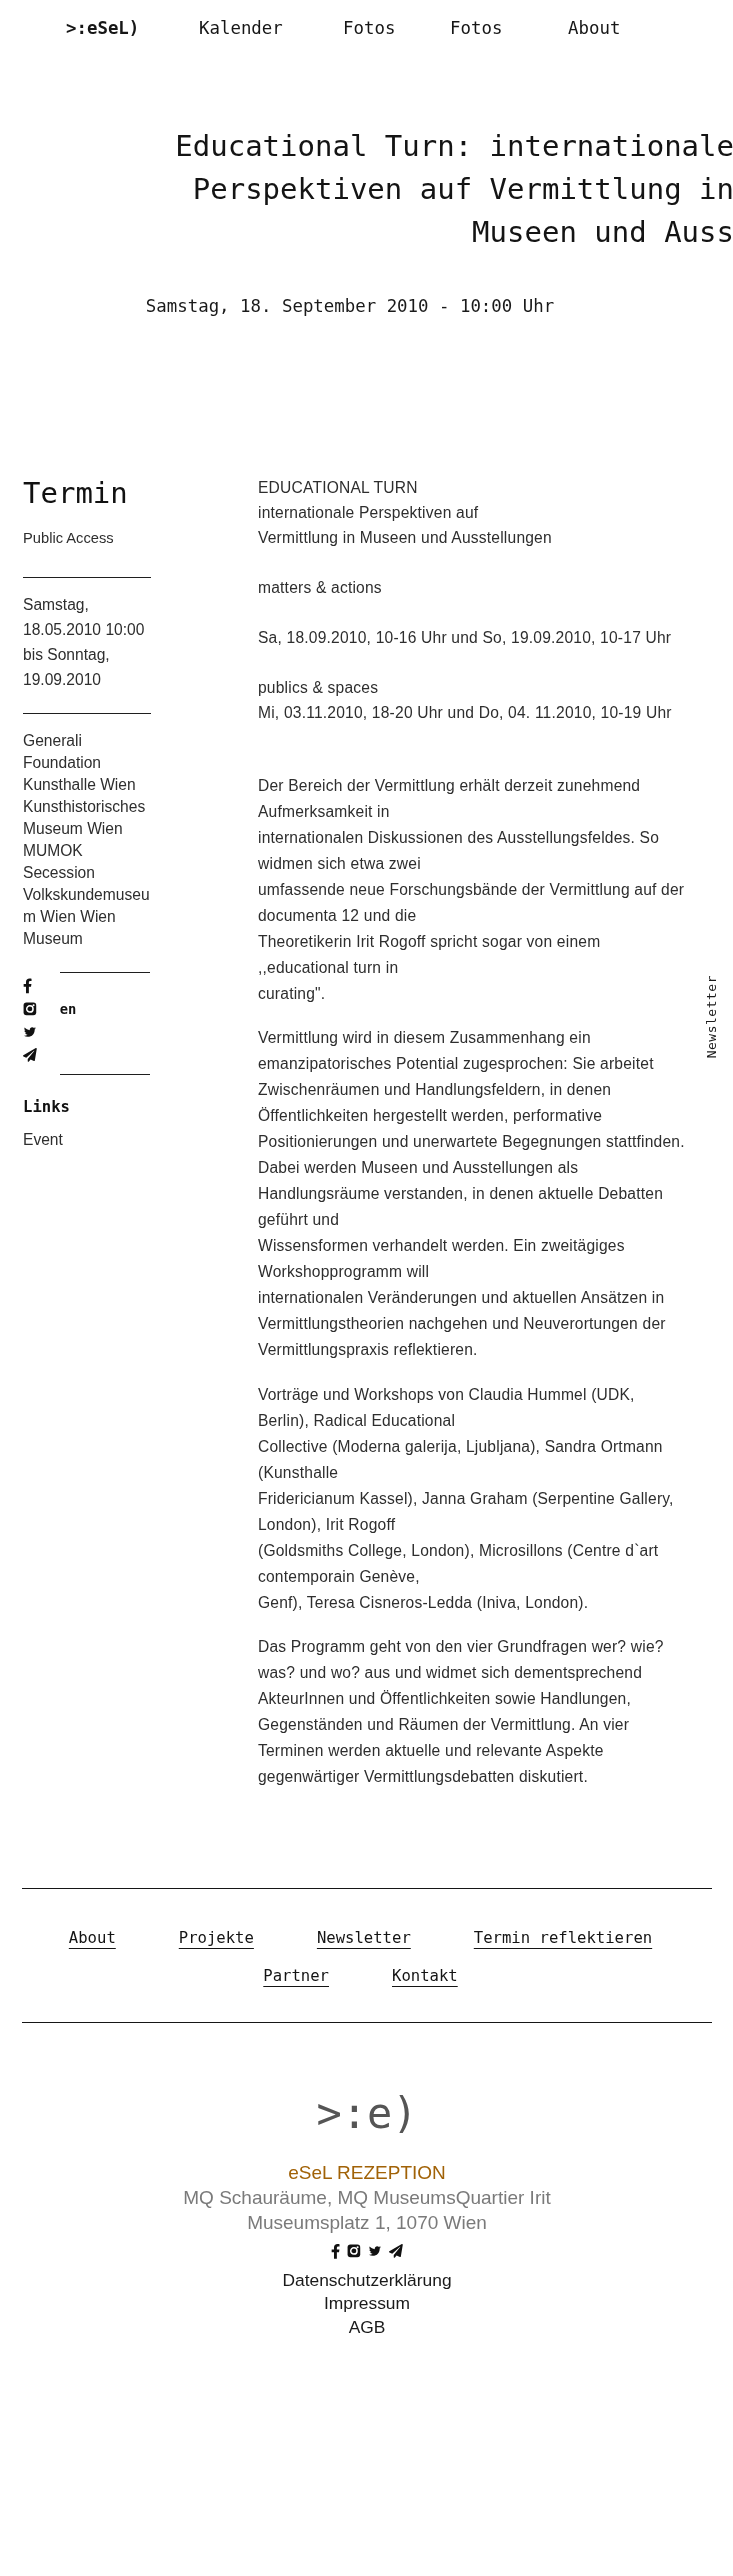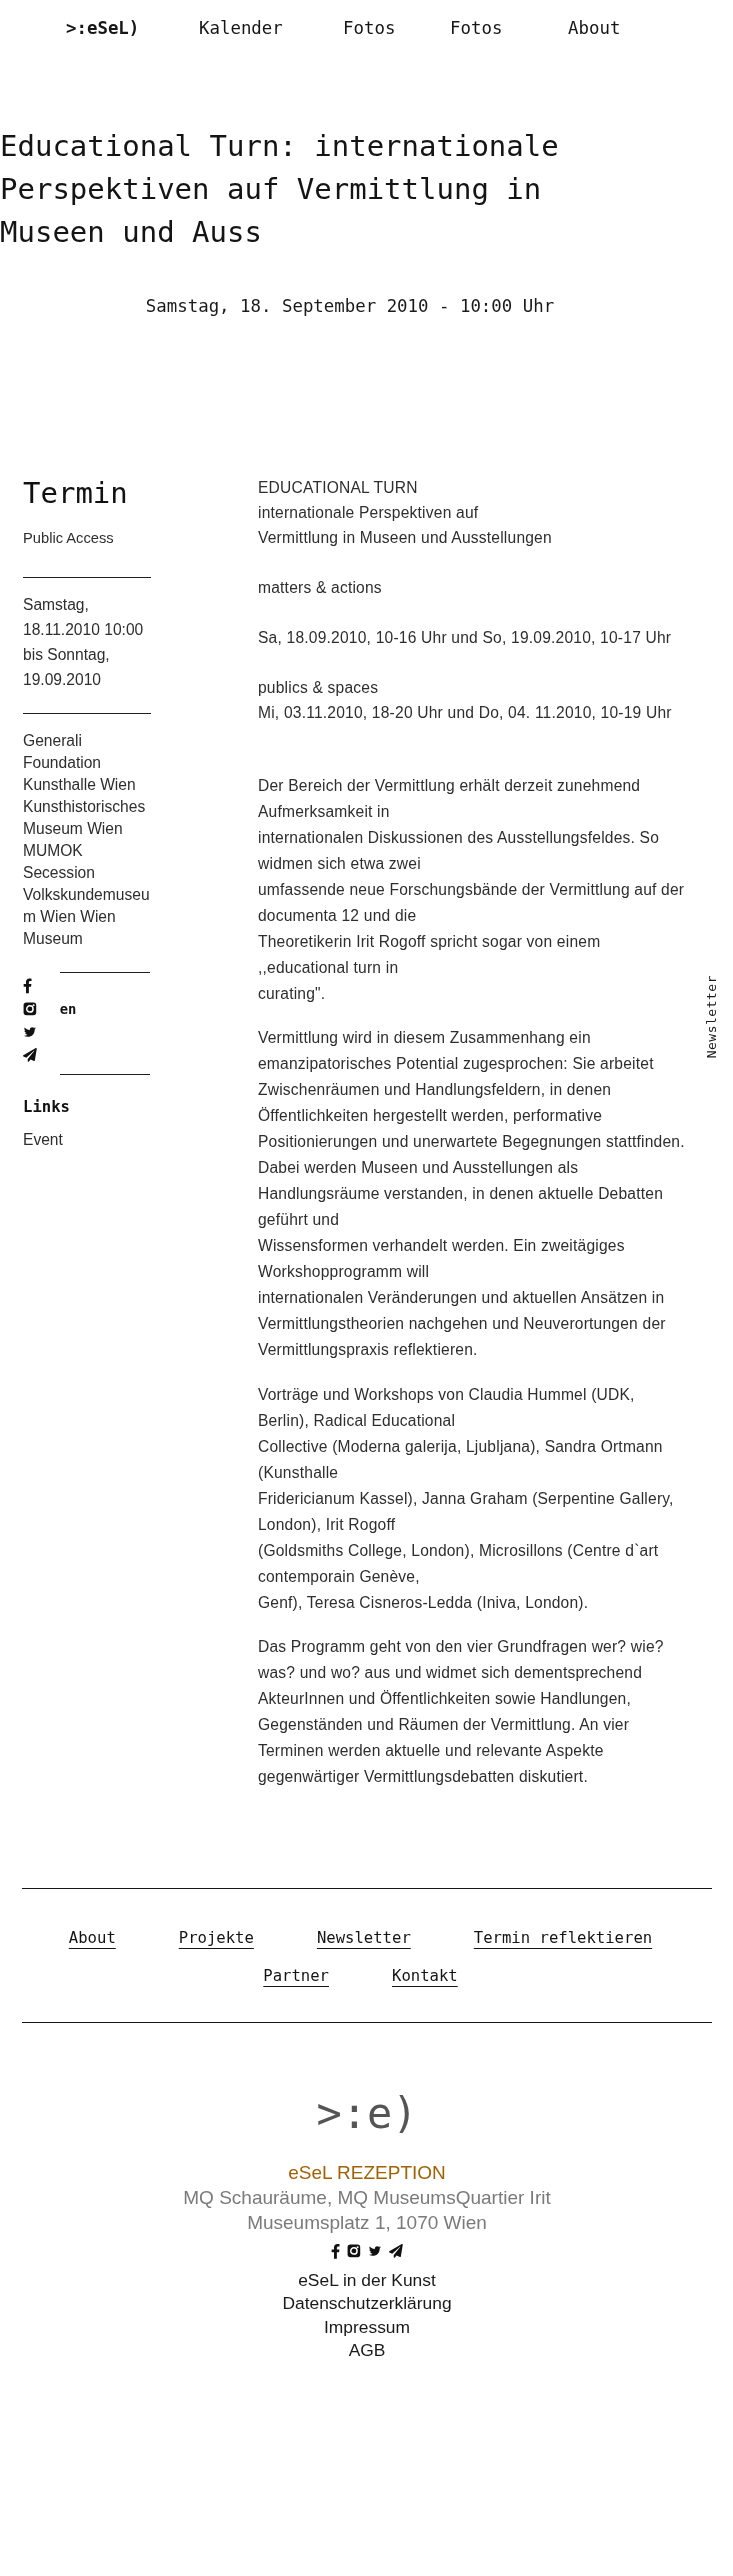--- a/index.html
+++ b/index.html
@@ -10,21 +10,21 @@
   a{color:inherit;text-decoration:none;cursor:pointer;}
 
   
   .topnav{position:absolute;top:18.3px;left:0;width:716px;height:27.5px;}
   .topnav a{position:absolute;font-family:"DejaVu Sans Mono",monospace;font-size:17.4px;color:#161616;white-space:nowrap;}
   .nav-logo{left:66px;font-weight:bold;}
   .nav-i1{left:199px;} .nav-i2{left:343px;} .nav-i3{left:450px;} .nav-i4{left:568px;}
 
   
   .hero-title{
-    position:absolute;top:125px;left:0;width:734px;margin:0;text-align:left;
+    position:absolute;top:125px;left:0;width:734px;margin:0;text-align:right;
     font-family:"DejaVu Sans Mono",monospace;font-weight:400;font-size:29px;
     line-height:43px;color:#141414;white-space:pre-line;
   }
   .hero-date{
     position:absolute;top:294px;left:0;width:700px;text-align:center;
     font-family:"DejaVu Sans Mono",monospace;font-size:17.4px;line-height:25px;color:#1a1a1a;
   }
 
   
   .sidebar{position:absolute;left:23px;top:475px;width:128px;font-size:15.6px;color:#2e2e2e;}
@@ -88,21 +88,21 @@
 <h1 class="hero-title">Educational Turn: internationale
 Perspektiven auf Vermittlung in
 Museen und Auss</h1>
 <div class="hero-date">Samstag, 18. September 2010 - 10:00 Uhr</div>
 
 <aside class="sidebar">
   <h2 class="sb-heading">Termin</h2>
   <div class="sb-access">Public Access</div>
   <div class="sb-rule"></div>
   <div class="sb-dates">Samstag,
-18.11.2010 10:00
+18.05.2010 10:00
 bis Sonntag,
 19.09.2010</div>
   <div class="sb-rule r2"></div>
   <a class="sb-venues">Generali
 Foundation
 Kunsthalle Wien
 Kunsthistorisches
 Museum Wien
 MUMOK
 Secession
@@ -236,19 +236,18 @@
           <path d="M459.37 151.716c.325 4.548.325 9.097.325 13.645 0 138.72-105.583 298.558-298.558 298.558-59.452 0-114.68-17.219-161.137-47.106 8.447.974 16.568 1.299 25.34 1.299 49.055 0 94.213-16.568 130.274-44.832-46.132-.975-84.792-31.188-98.112-72.772 6.498.974 12.995 1.624 19.818 1.624 9.421 0 18.843-1.3 27.614-3.573-48.081-9.747-84.143-51.98-84.143-102.985v-1.299c13.969 7.797 30.214 12.67 47.431 13.319-28.264-18.843-46.781-51.005-46.781-87.391 0-19.492 5.197-37.36 14.294-52.954 51.655 63.675 129.3 105.258 216.365 109.807-1.624-7.797-2.599-15.918-2.599-24.04 0-57.828 46.782-104.934 104.934-104.934 30.213 0 57.502 12.67 76.67 33.137 23.715-4.548 46.456-13.32 66.599-25.34-7.798 24.366-24.366 44.833-46.132 57.827 21.117-2.273 41.584-8.122 60.426-16.243-14.292 20.791-32.161 39.308-52.628 54.253z"></path>
         </svg>
     </a>
     <a>
       <svg width="13.8" height="13.8" viewBox="0 0 512 512">
           <path d="M476 3.2L12.5 270.6c-18.1 10.4-15.8 35.6 2.2 43.2L121 358.4l287.3-253.2c5.5-4.9 13.3 2.6 8.6 8.3L176 407v80.5c0 23.6 28.5 32.9 42.5 15.8L282 426l124.6 52.2c14.2 6 30.4-2.9 33-18.2l72-432C515 7.8 493.3-6.8 476 3.2z"></path>
         </svg>
     </a>
   </div>
   <div class="f-links">
-    <a class="f-link">eSeL in der Kunst</a>
     <a class="f-link">Datenschutzerklärung</a>
     <a class="f-link">Impressum</a>
     <a class="f-link">AGB</a>
   </div>
 </footer>
 
 
 </body></html>

